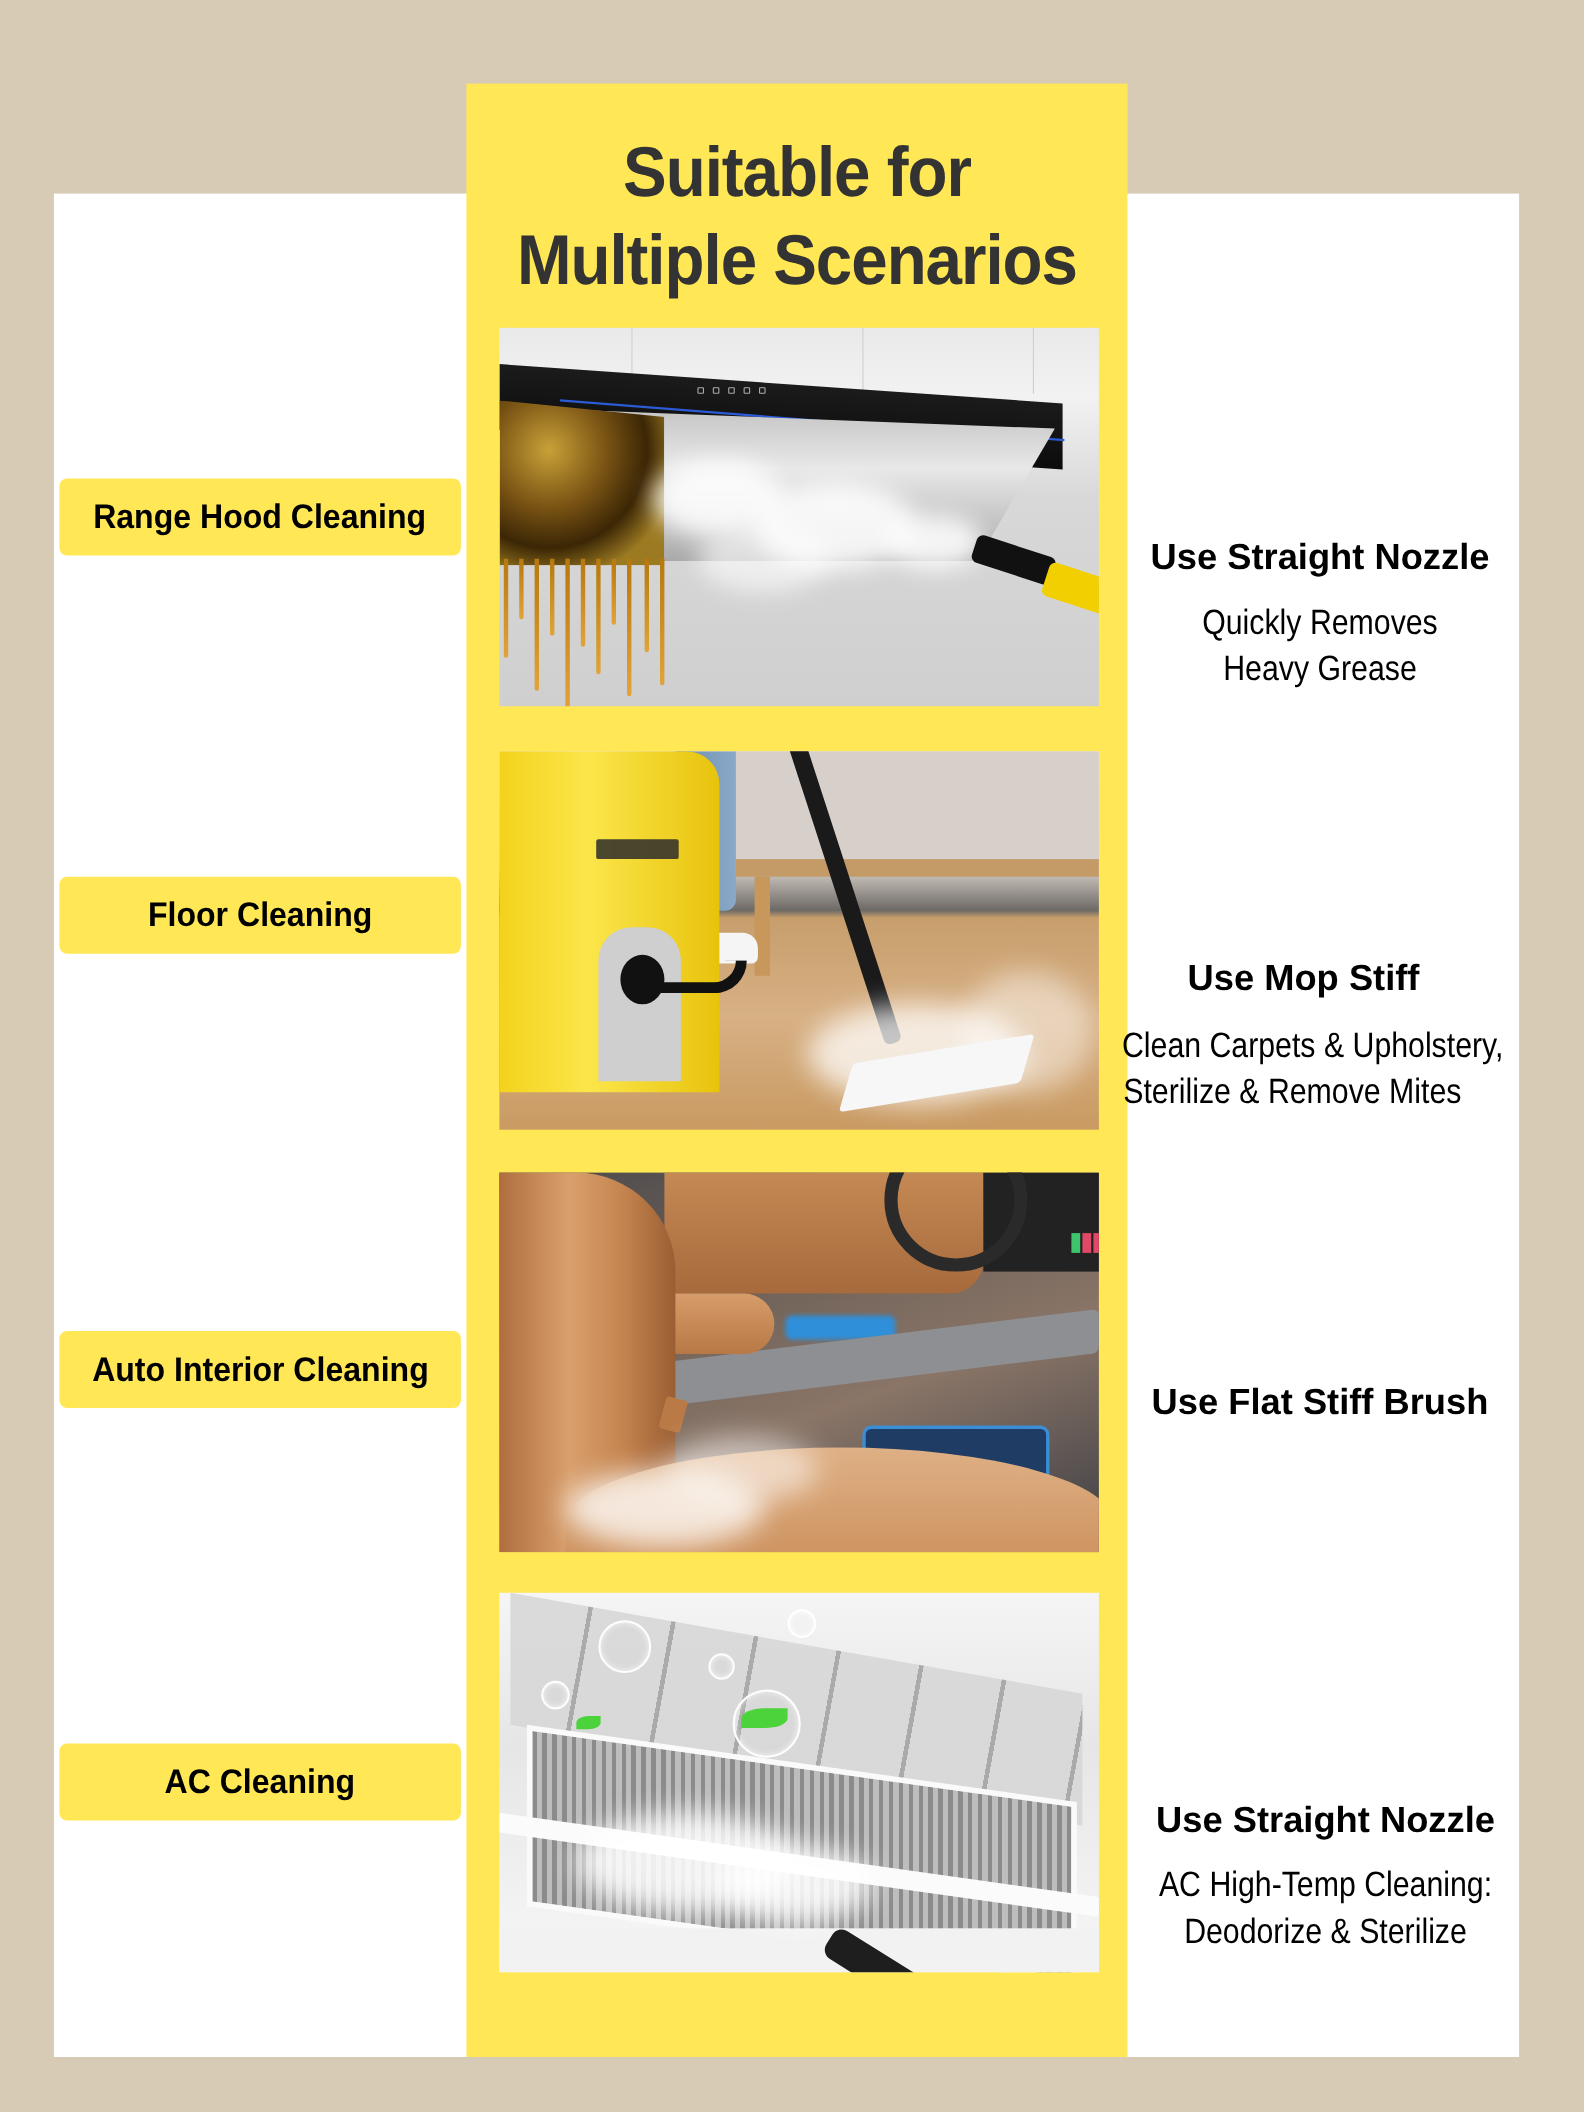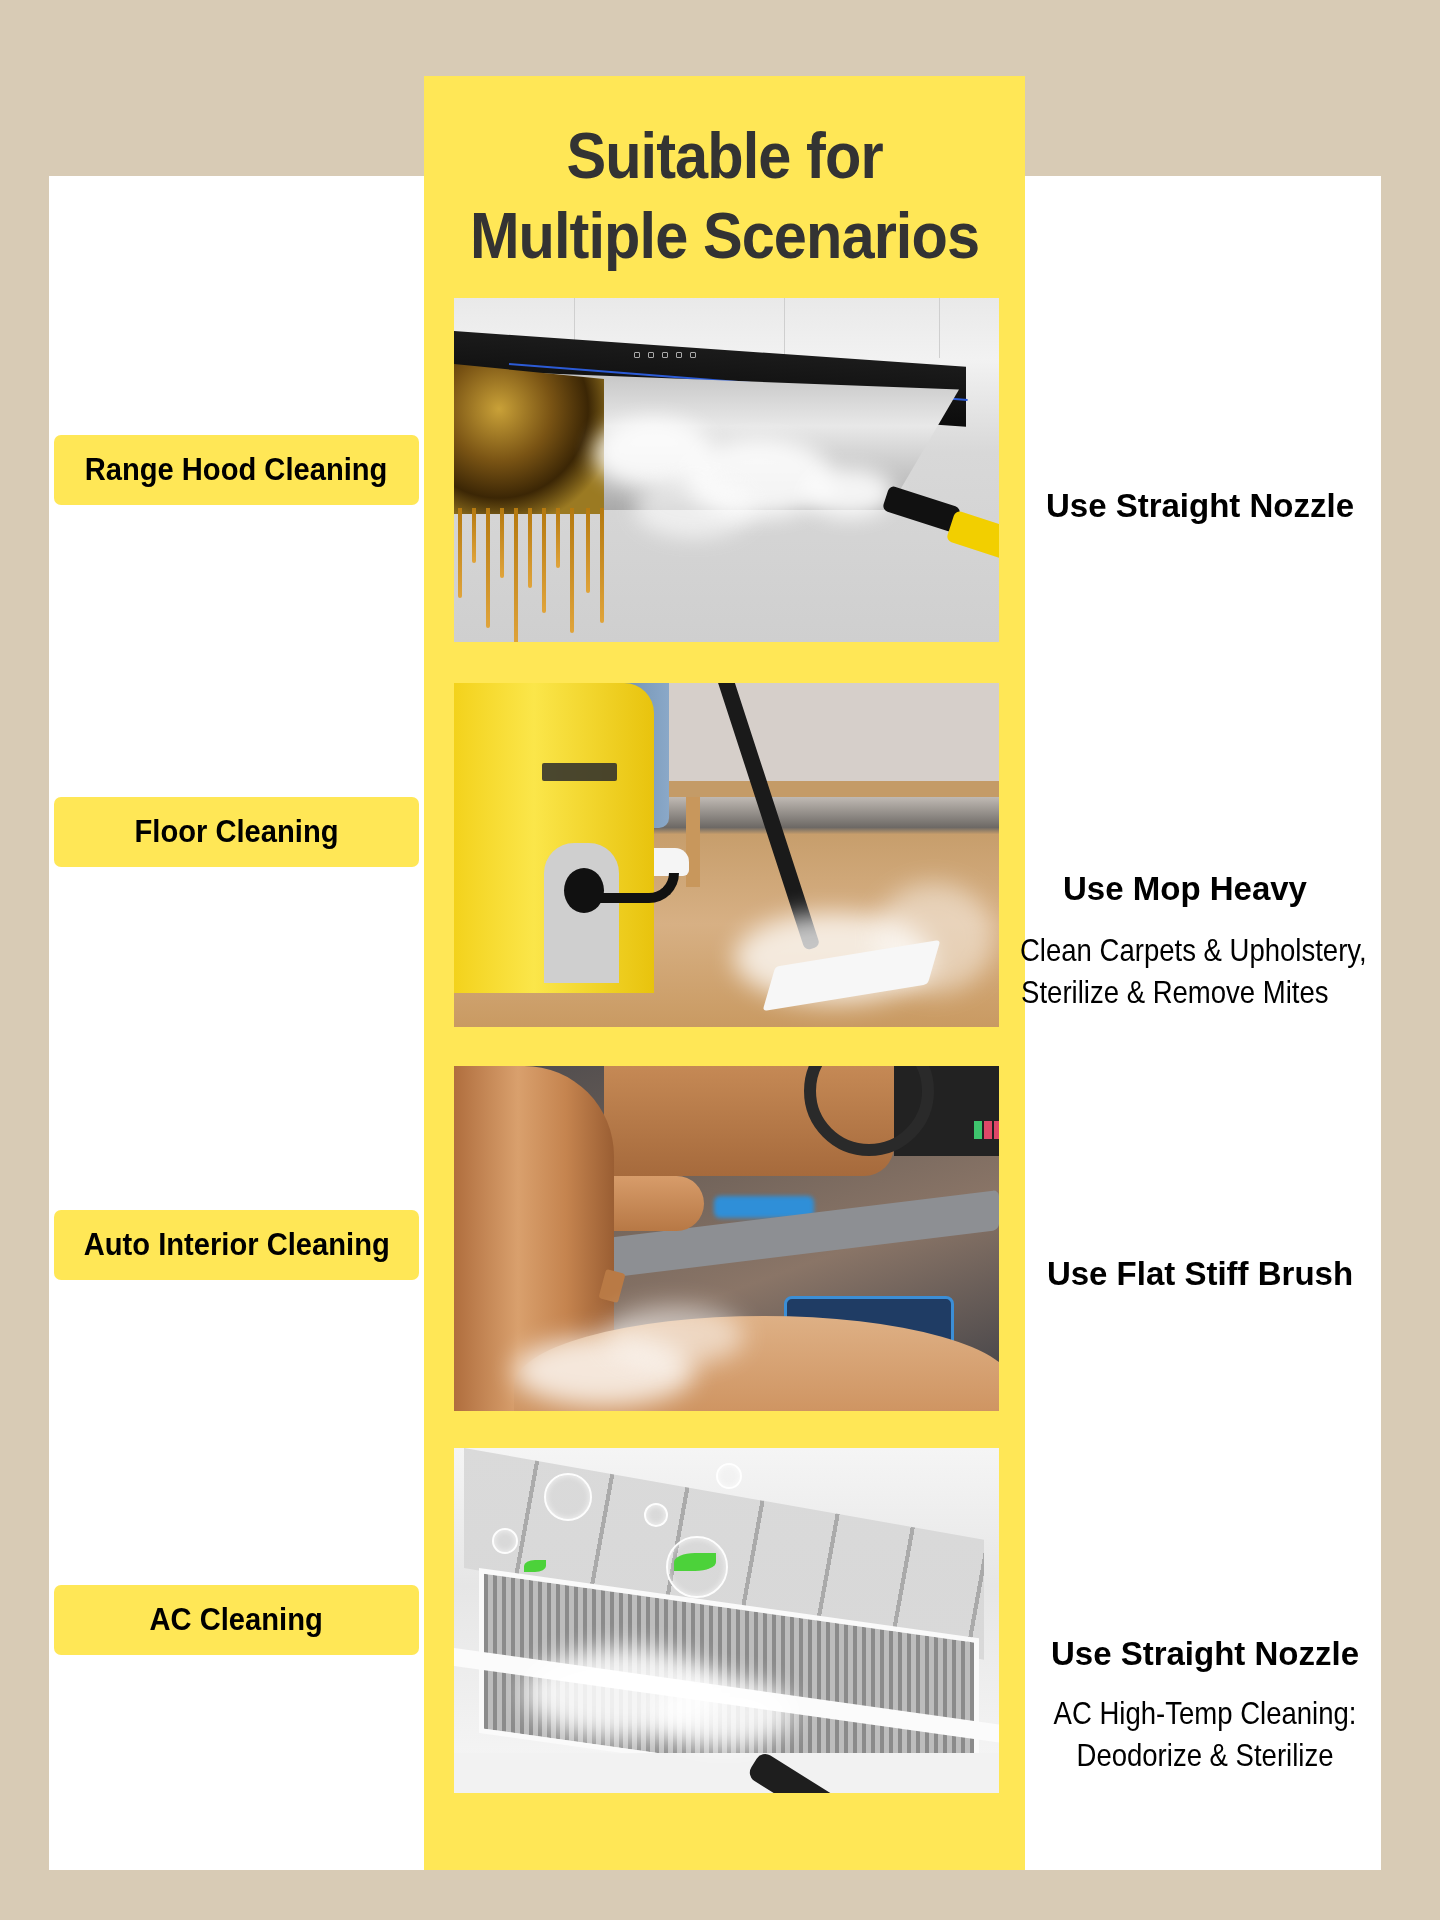--- a/index.html
+++ b/index.html
@@ -178,20 +178,24 @@
   <div class="drip" style="left:146px;height:115px"></div>
   <div class="steam" style="left:140px;top:120px;width:120px;height:70px"></div>
   <div class="steam" style="left:230px;top:140px;width:150px;height:80px"></div>
   <div class="steam" style="left:350px;top:170px;width:90px;height:50px"></div>
   <div class="steam" style="left:180px;top:180px;width:120px;height:60px;opacity:.7"></div>
   <div class="nozzle"></div>
   <div class="handle"></div>
 </div>
 <div class="tool" style="top:450px">
   <div class="head">Use Straight Nozzle</div>
+  <div class="desc">
+    <span>Quickly Removes</span>
+    <span>Heavy Grease</span>
+  </div>
 </div>
 
 <div class="pill" style="top:797px">
   <span>Floor Cleaning</span>
 </div>
 <div class="scene s2">
   <div class="sofa"></div>
   <div class="sofa-base"></div>
   <div class="leg"></div>
   <div class="jeans"></div>
@@ -200,21 +204,21 @@
   <div class="machine-logo"></div>
   <div class="machine-panel"></div>
   <div class="connector"></div>
   <div class="hose"></div>
   <div class="pole"></div>
   <div class="steam" style="left:280px;top:230px;width:200px;height:90px"></div>
   <div class="steam" style="left:420px;top:200px;width:120px;height:110px;opacity:.6"></div>
   <div class="mop"></div>
 </div>
 <div class="tool left" style="top:833px;left:1020px">
-  <div class="head" style="text-align:center;padding-right:30px">Use Mop Heavy</div>
+  <div class="head" style="text-align:center;padding-right:30px">Use Mop Stiff</div>
   <div class="desc" style="margin-top:20px">
     <span>Clean Carpets &amp; Upholstery,</span>
     <span>Sterilize &amp; Remove Mites</span>
   </div>
 </div>
 
 <div class="pill" style="top:1210px">
   <span>Auto Interior Cleaning</span>
 </div>
 <div class="scene s3">

